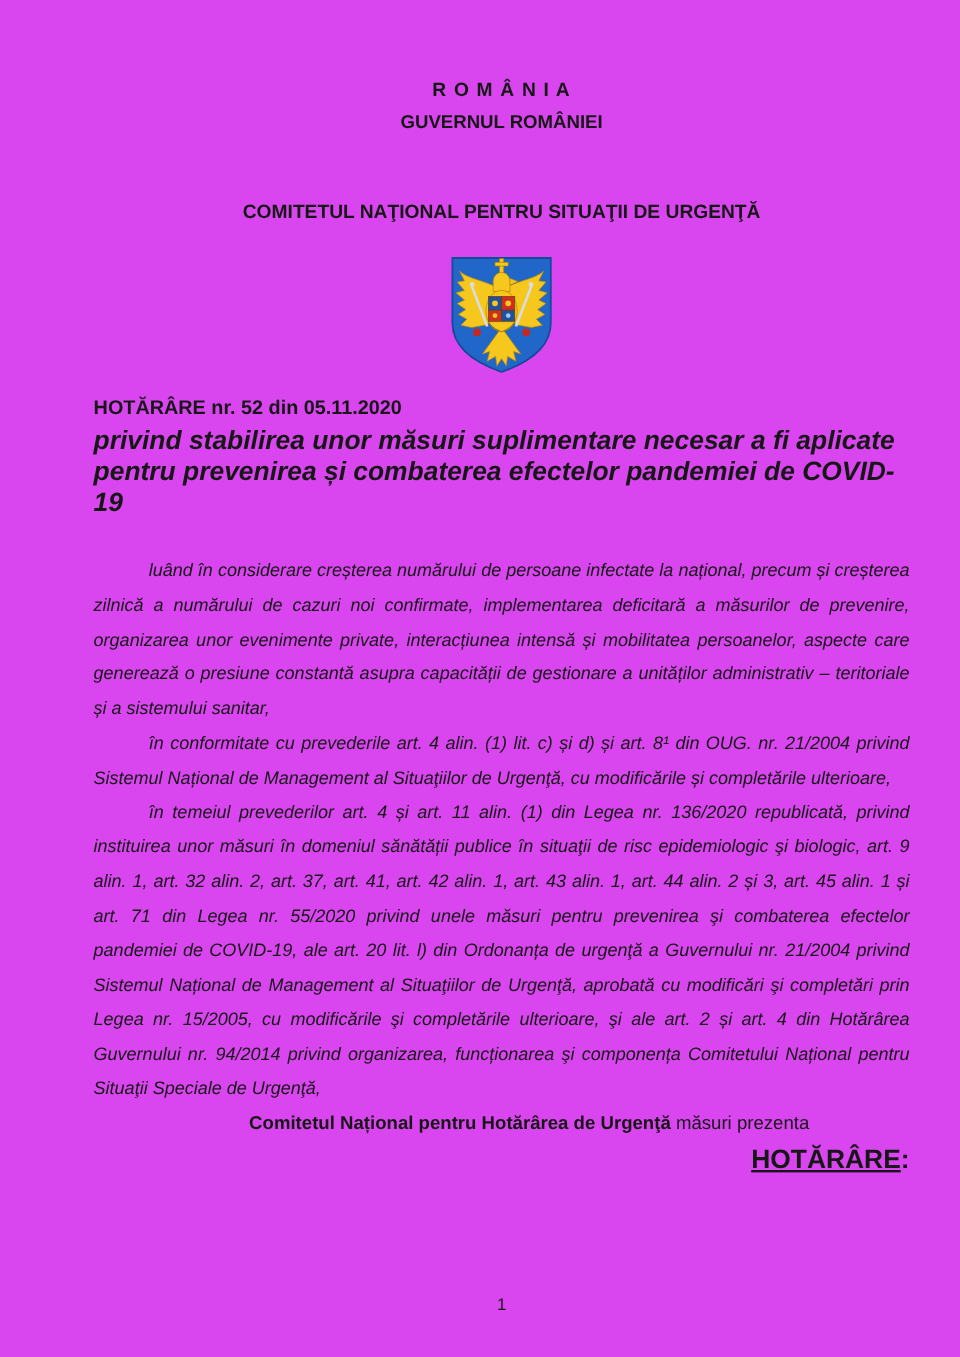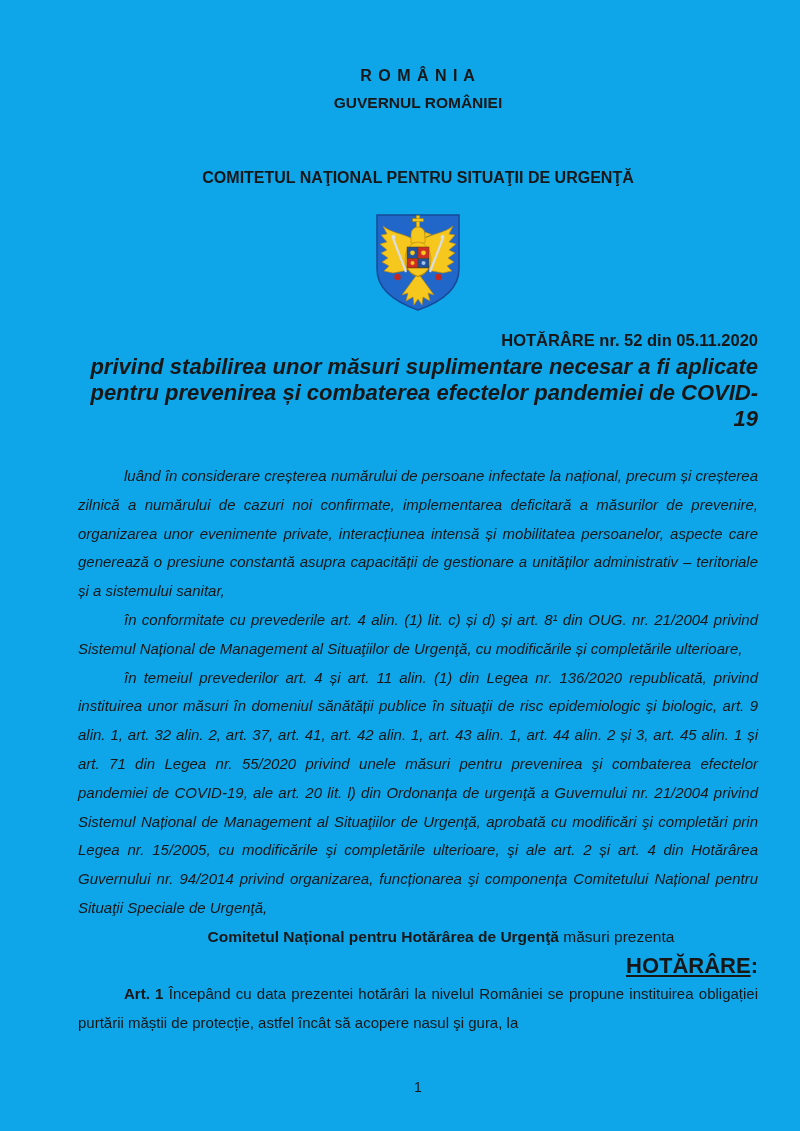--- a/index.html
+++ b/index.html
@@ -1,35 +1,35 @@
 <!DOCTYPE html>
 <html lang="ro"><head>
 <meta charset="utf-8">
 <style>
   html, body { margin: 0; padding: 0; background: #ffffff; }
   .page {
     position: relative;
     width: 800px;
     height: 1131px;
-    background: #0ea5e9;
+    background: #d946ef;
     font-family: "Liberation Sans", sans-serif;
     color: #171717;
     overflow: hidden;
     box-sizing: border-box;
     padding: 62px 42px 0 78px; 
   }
   .doc-header { text-align: center; font-weight: bold; line-height: 27px; }
   .doc-header .country   { font-size: 16px; letter-spacing: 1px; }
   .doc-header .gov       { font-size: 15.5px; }
   .doc-header .committee { font-size: 16px; margin-top: 48px; }
 
   .coa-wrap { margin: 22px auto 0 auto; width: 92px; height: 100px; }
   .coa-wrap svg { display: block; }
 
-  .title-block { margin-top: 14px; text-align: right; font-weight: bold; line-height: 26px; }
+  .title-block { margin-top: 14px; text-align: left; font-weight: bold; line-height: 26px; }
   .title-main { font-size: 16.5px; }
   .title-sub  { font-size: 22px; font-style: italic; margin-top: 1px; }
 
   .doc-body { margin-top: 30px; font-size: 15px; line-height: 28.8px; text-align: justify; }
   .doc-body p { margin: 0; text-indent: 46px; }
   .doc-body p.italic { font-style: italic; }
 
   .adoption-line { margin-top: 26px; text-align: center; font-size: 15.5px; text-indent: 0; }
   .adoption-line .bold { font-weight: bold; }
 
@@ -111,18 +111,17 @@
 
   <main class="doc-body">
     <p class="italic">luând în considerare creșterea numărului de persoane infectate la național, precum și creșterea zilnică a numărului de cazuri noi confirmate, implementarea deficitară a măsurilor de prevenire, organizarea unor evenimente private, interacțiunea intensă și mobilitatea persoanelor, aspecte care generează o presiune constantă asupra capacității de gestionare a unităților administrativ – teritoriale și a sistemului sanitar,</p>
     <p class="italic">în conformitate cu prevederile art. 4 alin. (1) lit. c) și d) și art. 8¹ din OUG. nr. 21/2004 privind Sistemul Național de Management al Situaţiilor de Urgenţă, cu modificările și completările ulterioare,</p>
     <p class="italic">în temeiul prevederilor art. 4 și art. 11 alin. (1) din Legea nr. 136/2020 republicată, privind instituirea unor măsuri în domeniul sănătății publice în situaţii de risc epidemiologic şi biologic, art. 9 alin. 1, art. 32 alin. 2, art. 37, art. 41, art. 42 alin. 1, art. 43 alin. 1, art. 44 alin. 2 și 3, art. 45 alin. 1 și art. 71 din Legea nr. 55/2020 privind unele măsuri pentru prevenirea şi combaterea efectelor pandemiei de COVID-19, ale art. 20 lit. l) din Ordonanța de urgenţă a Guvernului nr. 21/2004 privind Sistemul Național de Management al Situaţiilor de Urgenţă, aprobată cu modificări şi completări prin Legea nr. 15/2005, cu modificările şi completările ulterioare, şi ale art. 2 și art. 4 din Hotărârea Guvernului nr. 94/2014 privind organizarea, funcționarea şi componența Comitetului Național pentru Situaţii Speciale de Urgenţă,</p>
 
     <p class="adoption-line"><span class="bold">Comitetul Național pentru Hotărârea de Urgenţă</span><span> măsuri prezenta</span></p>
 
     <p class="decree-line"><span class="underlined">HOTĂRÂRE</span><span>:</span></p>
 
-    <p class="article"><span class="art-label">Art. 1</span><span> Începând cu data prezentei hotărâri la nivelul României se propune instituirea obligației purtării măștii de protecție, astfel încât să acopere nasul şi gura, la</span></p>
   </main>
 
   <div class="page-number">1</div>
 
 </div>
 
 </body></html>

